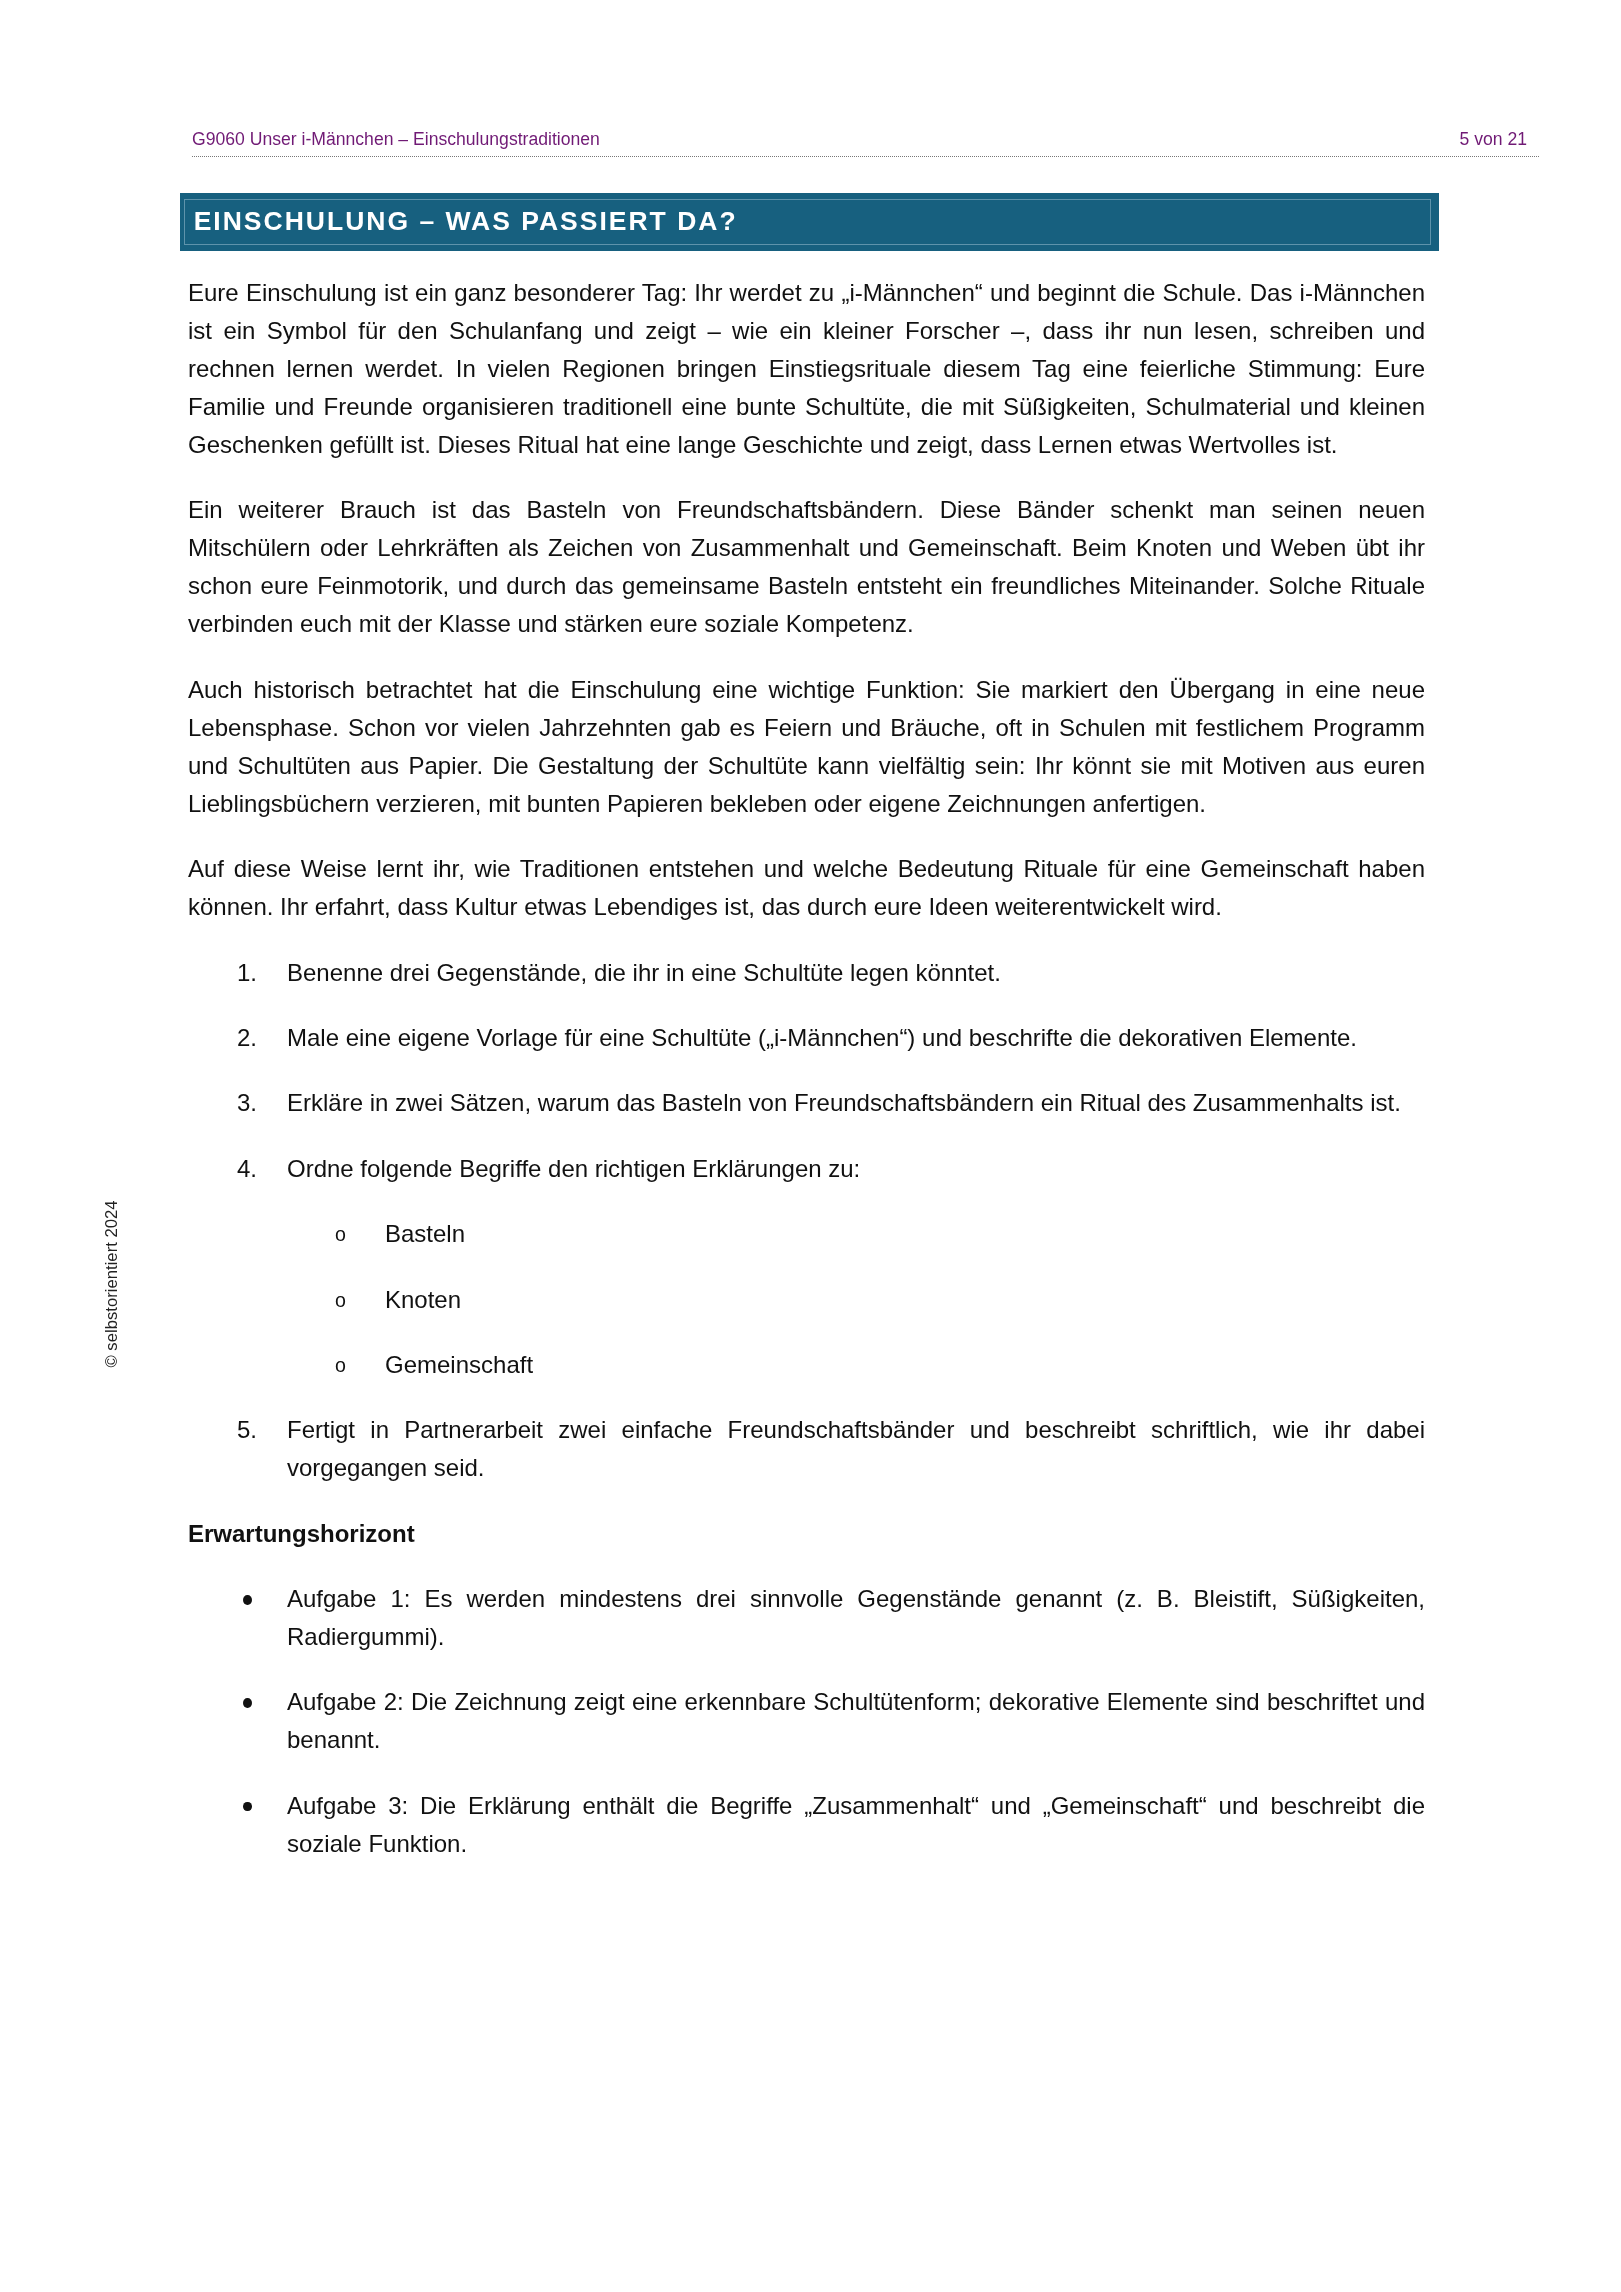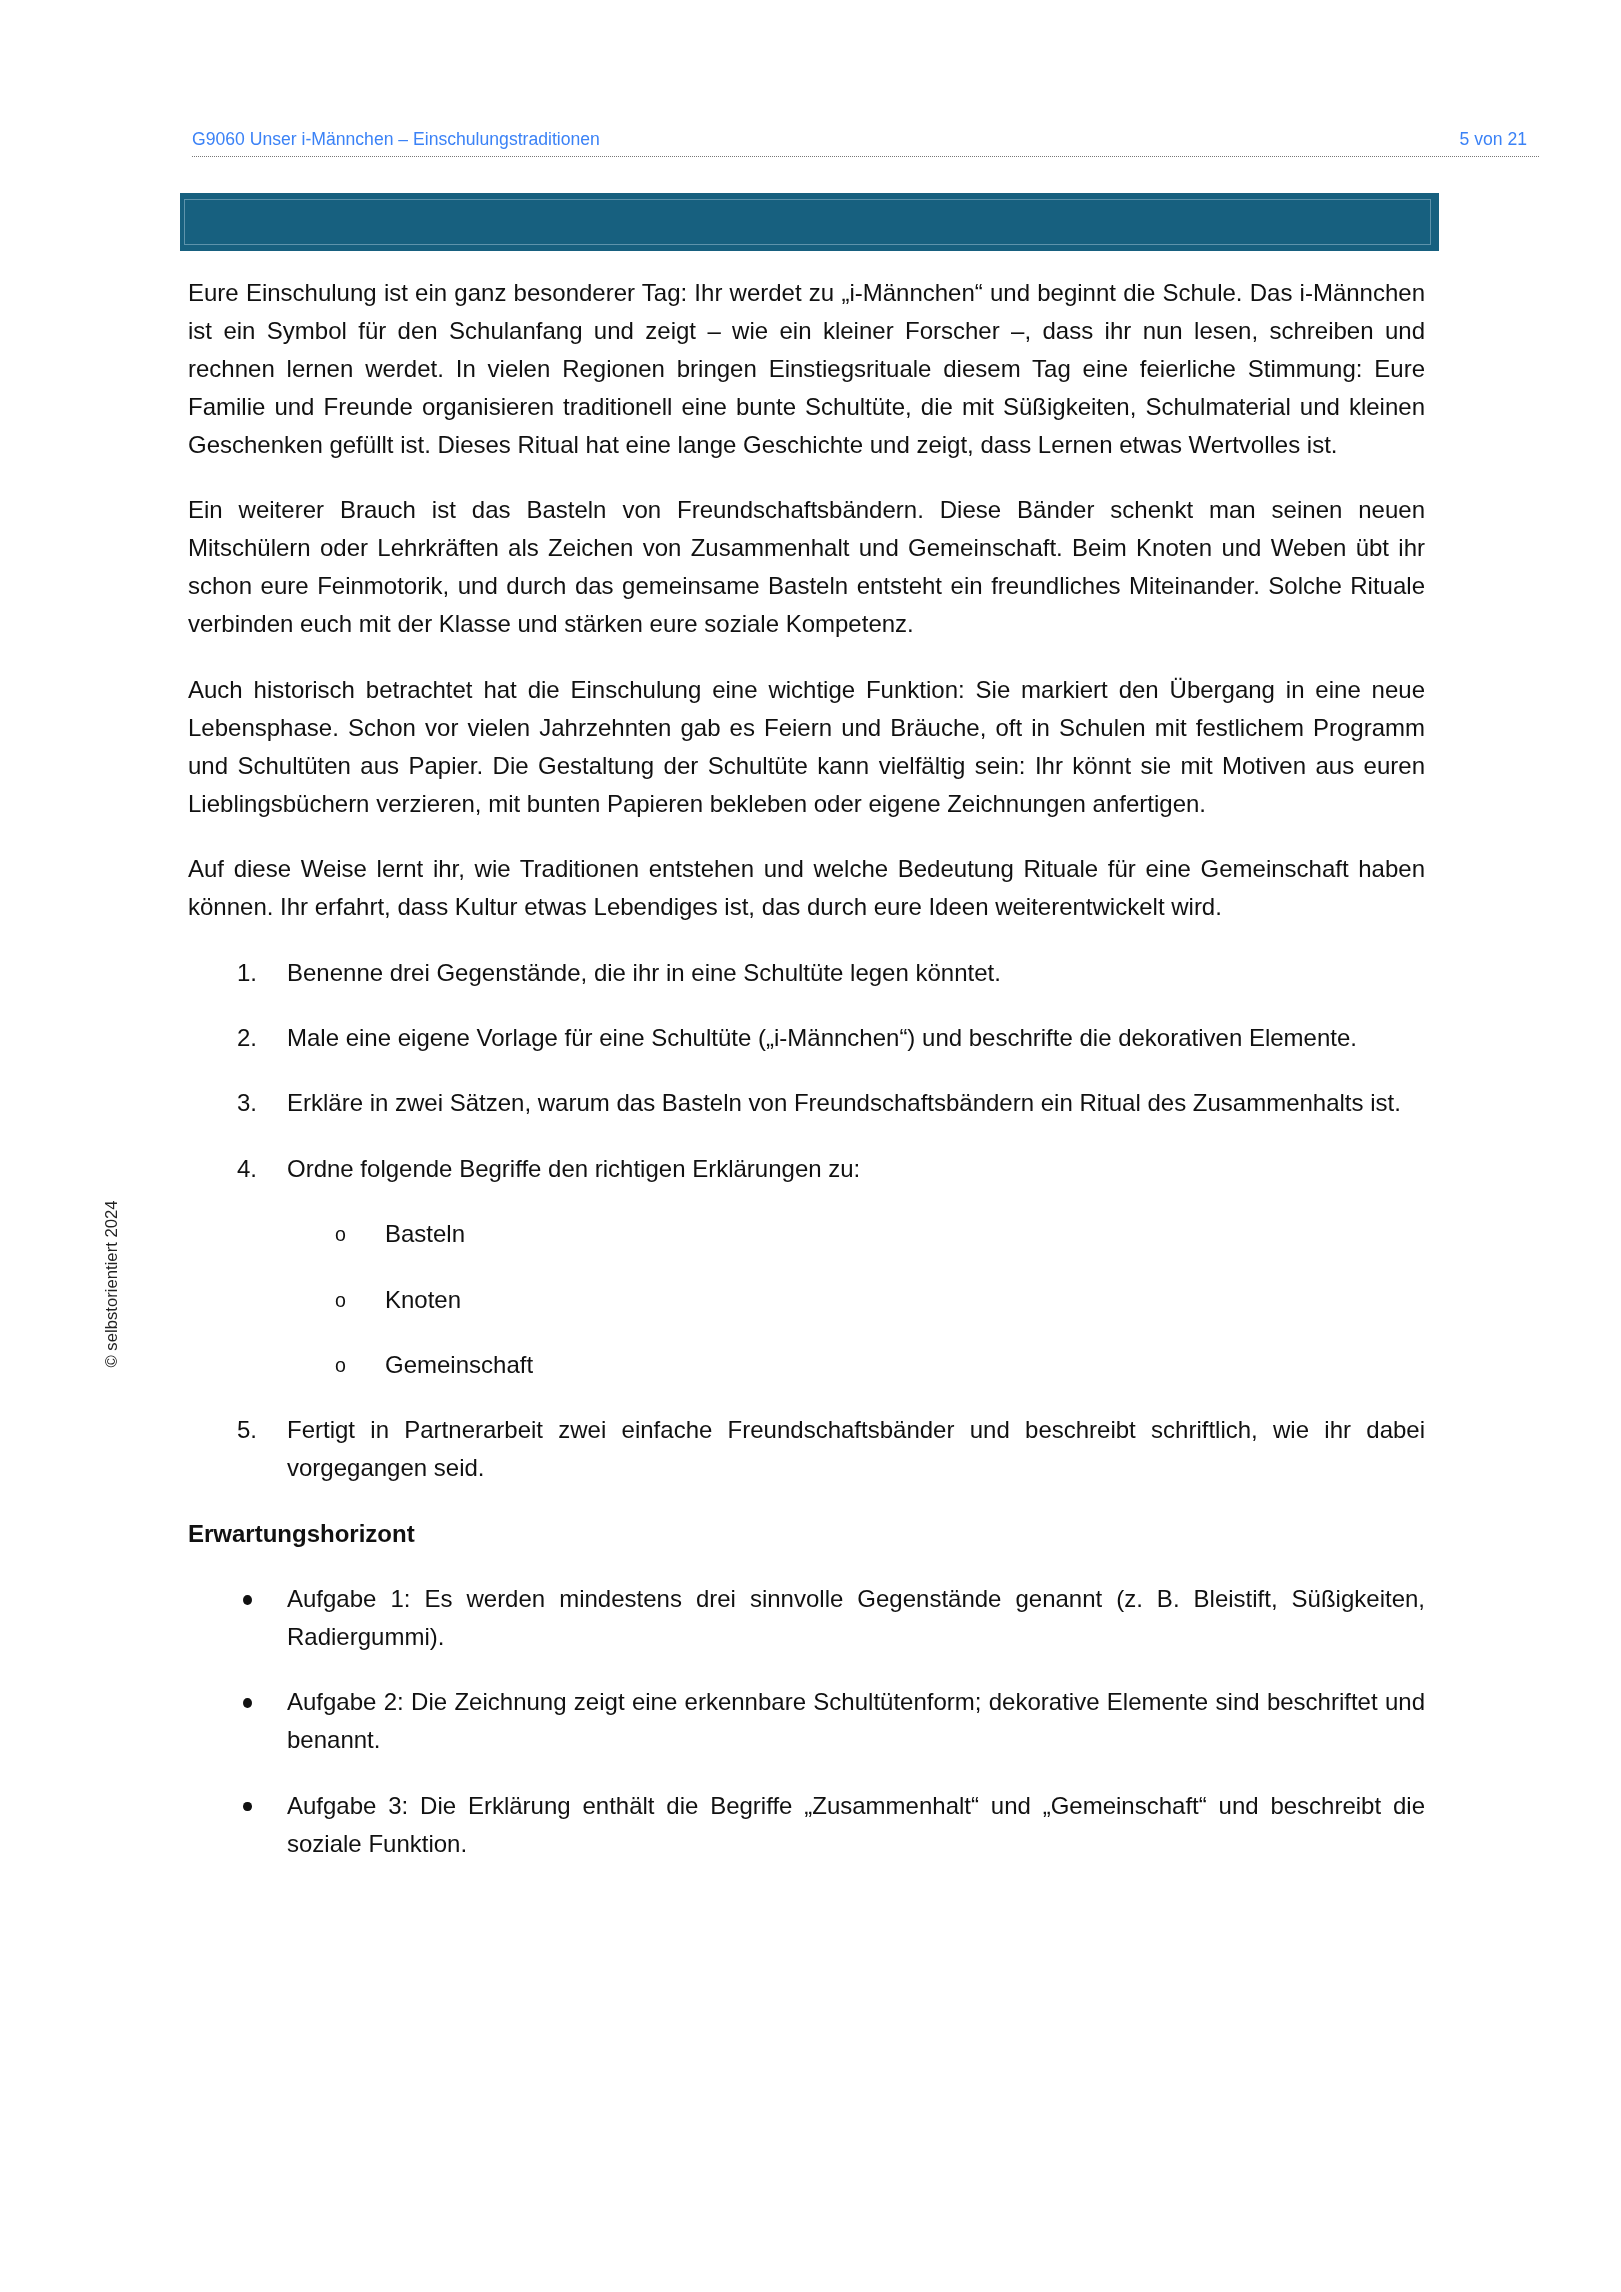--- a/index.html
+++ b/index.html
@@ -1,19 +1,19 @@
 <!DOCTYPE html>
 <html><head>
 <meta charset="utf-8">
 <style>
   html, body { margin:0; padding:0; background:#ffffff; }
   body { width:1621px; height:2293px; position:relative; overflow:hidden;
          font-family:"Liberation Sans", sans-serif; color:#111; }
   .page-header { position:absolute; left:192px; top:127px; width:1347px; height:29px;
-         border-bottom:1px dotted #777; font-size:17.6px; color:#3b82f6; }
+         border-bottom:1px dotted #777; font-size:17.6px; color:#701a75; }
   .page-header .title { position:absolute; left:0; top:2px; }
   .page-header .pageno { position:absolute; right:12px; top:2px; }
   .side-copyright { position:absolute; left:112px; top:1284px; transform:rotate(-90deg);
          transform-origin:center center; white-space:nowrap; font-size:16.7px; color:#222; width:216px; text-align:center; margin-left:-108px; margin-top:-9.8px; }
   .banner { position:absolute; left:180px; top:193px; width:1259px; height:58px;
          background:#17607f; box-sizing:border-box; }
   .banner .inner { position:absolute; left:3.9px; top:5.9px; right:7.8px; bottom:5.9px;
          border-top:1px solid #5e93ab; border-bottom:1px solid #5e93ab; border-left:1px solid #5e93ab; border-right:1px solid #5e93ab; }
   .banner .title { position:absolute; left:13.7px; top:12.7px; font-size:26.5px; font-weight:bold;
          letter-spacing:2px; color:#ffffff; }
@@ -32,20 +32,21 @@
 
 <div class="page-header">
   <span class="title">G9060 Unser i-Männchen – Einschulungstraditionen</span>
   <span class="pageno">5 von 21</span>
 </div>
 
 <div class="side-copyright">© selbstorientiert 2024</div>
 
 <div class="banner">
   <div class="inner"></div>
+  <div class="title">EINSCHULUNG – WAS PASSIERT DA?</div>
 </div>
 
 <div class="content">
   <p>Eure Einschulung ist ein ganz besonderer Tag: Ihr werdet zu „i-Männchen“ und beginnt die Schule. Das i-Männchen ist ein Symbol für den Schulanfang und zeigt – wie ein kleiner Forscher –, dass ihr nun lesen, schreiben und rechnen lernen werdet. In vielen Regionen bringen Einstiegsrituale diesem Tag eine feierliche Stimmung: Eure Familie und Freunde organisieren traditionell eine bunte Schultüte, die mit Süßigkeiten, Schulmaterial und kleinen Geschenken gefüllt ist. Dieses Ritual hat eine lange Geschichte und zeigt, dass Lernen etwas Wertvolles ist.</p>
   <p>Ein weiterer Brauch ist das Basteln von Freundschaftsbändern. Diese Bänder schenkt man seinen neuen Mitschülern oder Lehrkräften als Zeichen von Zusammenhalt und Gemeinschaft. Beim Knoten und Weben übt ihr schon eure Feinmotorik, und durch das gemeinsame Basteln entsteht ein freundliches Miteinander. Solche Rituale verbinden euch mit der Klasse und stärken eure soziale Kompetenz.</p>
   <p>Auch historisch betrachtet hat die Einschulung eine wichtige Funktion: Sie markiert den Übergang in eine neue Lebensphase. Schon vor vielen Jahrzehnten gab es Feiern und Bräuche, oft in Schulen mit festlichem Programm und Schultüten aus Papier. Die Gestaltung der Schultüte kann vielfältig sein: Ihr könnt sie mit Motiven aus euren Lieblingsbüchern verzieren, mit bunten Papieren bekleben oder eigene Zeichnungen anfertigen.</p>
   <p>Auf diese Weise lernt ihr, wie Traditionen entstehen und welche Bedeutung Rituale für eine Gemeinschaft haben können. Ihr erfahrt, dass Kultur etwas Lebendiges ist, das durch eure Ideen weiterentwickelt wird.</p>
 
 
   <div class="task">

